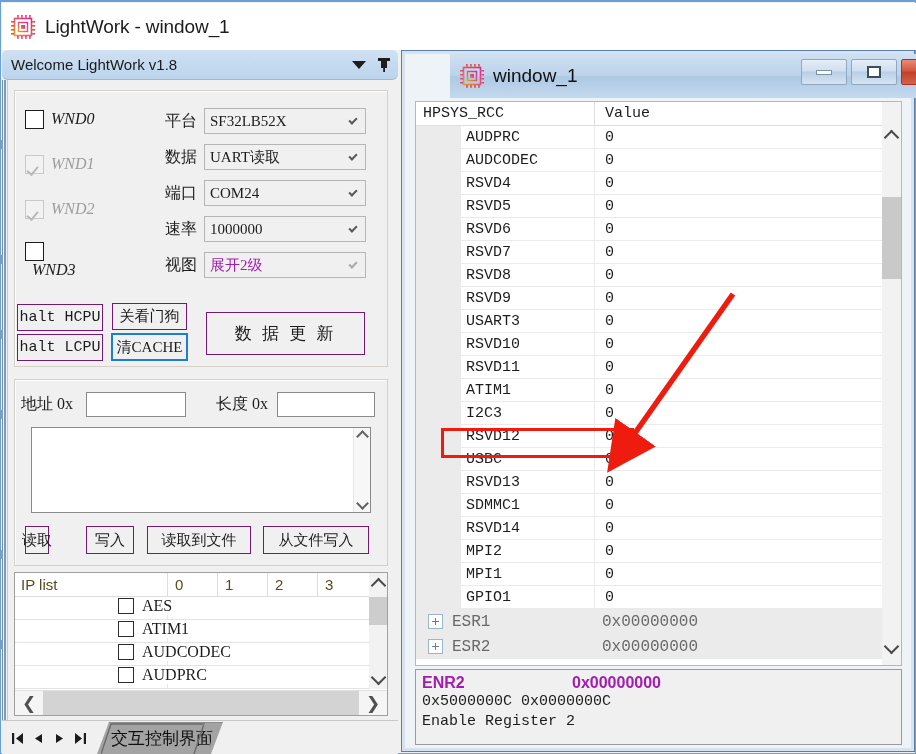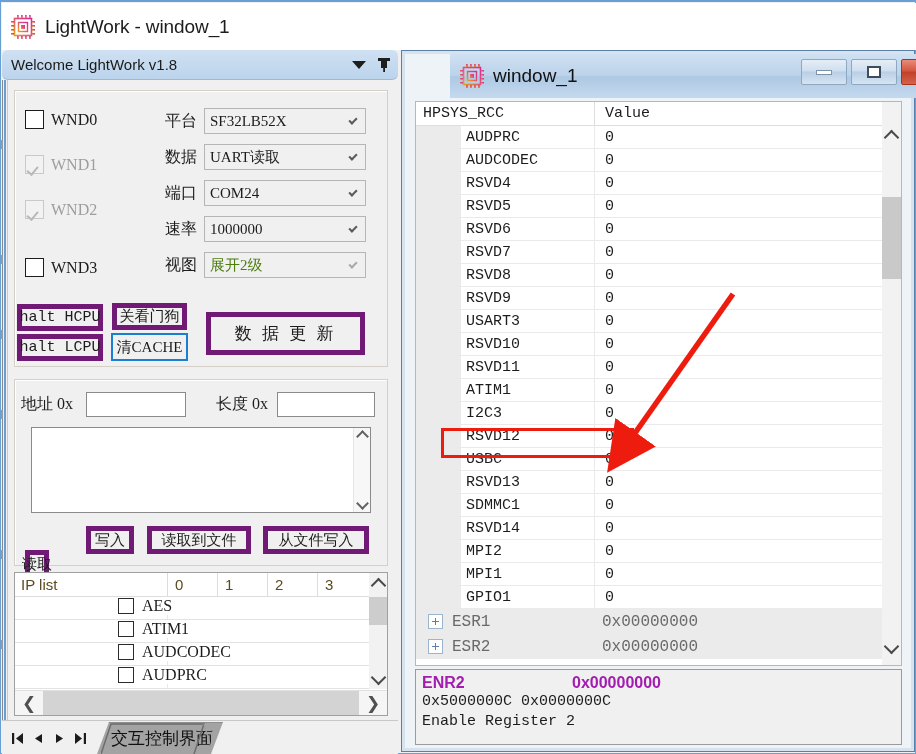--- a/index.html
+++ b/index.html
@@ -71,21 +71,21 @@
   .groupbox {
     position: absolute;
     background: #f0f0f0;
     border: 1px solid #d4d0c8;
     box-shadow: inset 1px 1px 0 #ffffff;
   }
   .gb1 { left: 13px; top: 88px;  width: 374px; height: 277px; }
   .gb2 { left: 13px; top: 377px; width: 374px; height: 187px; }
 
   
-  .cbrow { position: absolute; display: flex; align-items: flex-end; }
+  .cbrow { position: absolute; display: flex; align-items: flex-start; font-style: italic; }
   .cbox {
     width: 19px; height: 19px;
     background: #ffffff;
     border: 1px solid #1c1c1c;
     display: inline-block;
     position: relative;
     cursor: pointer;
     flex: 0 0 auto;
   }
   .cbox.dis {
@@ -122,40 +122,40 @@
     height: 26px; width: 162px;
     background: #f0f0f0;
     border: 1px solid #b5b5b5;
     display: flex; align-items: center;
     cursor: pointer;
     font-family: "Liberation Serif", serif;
     font-size: 15px; color: #1b1b1b;
     padding-left: 5px;
   }
   .combo .cv { flex: 1 1 auto; overflow: hidden; white-space: nowrap; }
-  .combo.dis { color: #4d7c0f; justify-content: space-between; }
+  .combo.dis { color: #a21caf; justify-content: space-between; }
   .combo .chev {
     width: 18px; height: 100%;
     display: flex; align-items: center; justify-content: center;
     margin-right: 3px;
   }
   .chevglyph {
     display: block;
     width: 8px; height: 5px;
     border-left: 2px solid #5a5a5a;
     border-bottom: 2px solid #5a5a5a;
     transform: rotate(-45deg) translate(1px,-1px);
   }
   .combo.dis .chevglyph { border-color: #a9a9a9; }
 
   
   .btn {
     position: absolute;
     background: #f0f0f0;
-    border: 5px solid #701a75;
+    border: 1px solid #701a75;
     font-family: "Liberation Serif", serif;
     font-size: 15px; color: #1c1c1c;
     display: flex; align-items: center; justify-content: center;
     cursor: pointer;
     white-space: nowrap;
   }
   .btn.mono { font-family: "Liberation Mono", monospace; font-size: 15px; }
   .btn.focus { border: 2px solid #1a7ed1; }
   .btn.big   { font-size: 17px; letter-spacing: 3px; }
 
@@ -533,21 +533,21 @@
       <span class="cblabel">WND0</span>
     </div>
     <div class="cbrow" style="left:24px; top:153px;">
       <span class="cbox dis"></span>
       <span class="cblabel dis">WND1</span>
     </div>
     <div class="cbrow" style="left:24px; top:198px;">
       <span class="cbox dis"></span>
       <span class="cblabel dis">WND2</span>
     </div>
-    <div class="cbrow" style="left:24px; top:256px;">
+    <div class="cbrow" style="left:24px; top:240px;flex-direction:column;">
       <span class="cbox"></span>
       <span class="cblabel">WND3</span>
     </div>
 
     <span class="flabel" style="left:150px; top:109px;">平台</span>
     <div class="combo" style="left:203px; top:106px;">
       <span class="cv">SF32LB52X</span>
       <span class="chev">
           <span class="chevglyph"></span>
         </span>
@@ -598,21 +598,21 @@
     <span class="addrlbl" style="left:215px; top:392px;">长度 0x</span>
     <input class="txtin" style="left: 276px; top: 390px; width: 98px;" value="">
 
     <div class="memarea">
       <div class="memarea-sb">
         <span class="sbup"></span>
         <span class="sbdn"></span>
       </div>
     </div>
 
-    <div class="btn" style="left:24px; top:548px; width:24px; height:28px;">读取</div>
+    <div class="btn" style="left:24px; top:524px; width:24px; height:28px;">读取</div>
     <div class="btn" style="left:85px; top:524px; width:48px; height:28px;">写入</div>
     <div class="btn" style="left:146px; top:524px; width:104px; height:28px;">读取到文件</div>
     <div class="btn" style="left:262px; top:524px; width:106px; height:28px;">从文件写入</div>
 
     <div class="iplist">
       <div class="ipgrid">
         <div class="iphead">
           <span class="c0">IP list</span>
           <span class="cn">0</span>
           <span class="cn">1</span>

